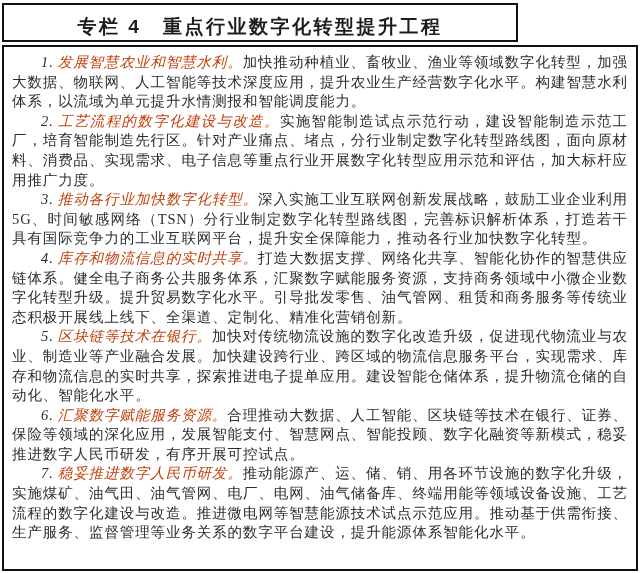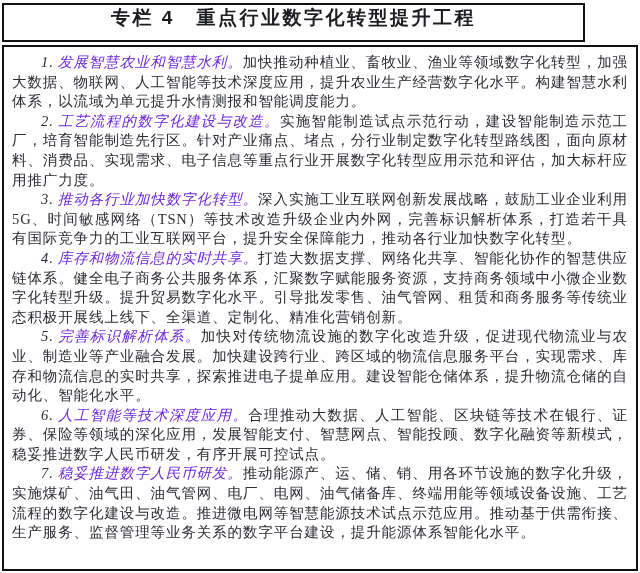--- a/index.html
+++ b/index.html
@@ -12,26 +12,26 @@
     height: 573px;
     position: relative;
     font-family: "Liberation Serif", "DejaVu Serif", serif;
     color: #2b2d33;
     overflow: hidden;
   }
   .title-box {
     position: absolute;
     left: 2px;
     top: 3px;
-    width: 583px;
+    width: 516px;
     height: 39px;
     border: 2px solid #111111;
     box-sizing: border-box;
     display: flex;
-    align-items: flex-start;
+    align-items: flex-end;
     justify-content: center;
     background: #ffffff;
   }
   .title-box h1 {
     margin: 0;
     font-family: "Liberation Sans", "DejaVu Sans", sans-serif;
     font-weight: bold;
     font-size: 19px;
     letter-spacing: 2.5px;
     color: #1c1d20;
@@ -54,21 +54,21 @@
     font-size: 14.5px;
     line-height: 19.6px;
     letter-spacing: 0.9px;
     text-align: justify;
     text-indent: 2em;
     color: #2b2d33;
   }
   .lead {
     font-style: italic;
     font-weight: 500;
-    color: #6d28d9;
+    color: #c2410c;
   }
   .num {
     font-style: italic;
     margin-right: 0.28em;
   }
   .divider-gap {
     position: absolute;
     left: 0;
     top: 42px;
     width: 640px;
@@ -83,22 +83,22 @@
   <h1>专栏 4　重点行业数字化转型提升工程</h1>
 </div>
 
 <div class="divider-gap"></div>
 
 <div class="body-box">
   <p class="para"><span class="num">1.</span><span class="lead">发展智慧农业和智慧水利。</span><span>加快推动种植业、畜牧业、渔业等领域数字化转型，加强大数据、物联网、人工智能等技术深度应用，提升农业生产经营数字化水平。构建智慧水利体系，以流域为单元提升水情测报和智能调度能力。</span></p>
 
   <p class="para"><span class="num">2.</span><span class="lead">工艺流程的数字化建设与改造。</span><span>实施智能制造试点示范行动，建设智能制造示范工厂，培育智能制造先行区。针对产业痛点、堵点，分行业制定数字化转型路线图，面向原材料、消费品、实现需求、电子信息等重点行业开展数字化转型应用示范和评估，加大标杆应用推广力度。</span></p>
 
-  <p class="para"><span class="num">3.</span><span class="lead">推动各行业加快数字化转型。</span><span>深入实施工业互联网创新发展战略，鼓励工业企业利用5G、时间敏感网络（TSN）等技术改造升级企业内外网，完善标识解析体系，打造若干具有国际竞争力的工业互联网平台，提升安全保障能力，推动各行业加快数字化转型。</span></p>
+  <p class="para"><span class="num">3.</span><span class="lead">推动各行业加快数字化转型。</span><span>深入实施工业互联网创新发展战略，鼓励工业企业利用5G、时间敏感网络（TSN）分行业制定数字化转型路线图，完善标识解析体系，打造若干具有国际竞争力的工业互联网平台，提升安全保障能力，推动各行业加快数字化转型。</span></p>
 
   <p class="para"><span class="num">4.</span><span class="lead">库存和物流信息的实时共享。</span><span>打造大数据支撑、网络化共享、智能化协作的智慧供应链体系。健全电子商务公共服务体系，汇聚数字赋能服务资源，支持商务领域中小微企业数字化转型升级。提升贸易数字化水平。引导批发零售、油气管网、租赁和商务服务等传统业态积极开展线上线下、全渠道、定制化、精准化营销创新。</span></p>
 
-  <p class="para"><span class="num">5.</span><span class="lead">完善标识解析体系。</span><span>加快对传统物流设施的数字化改造升级，促进现代物流业与农业、制造业等产业融合发展。加快建设跨行业、跨区域的物流信息服务平台，实现需求、库存和物流信息的实时共享，探索推进电子提单应用。建设智能仓储体系，提升物流仓储的自动化、智能化水平。</span></p>
+  <p class="para"><span class="num">5.</span><span class="lead">区块链等技术在银行。</span><span>加快对传统物流设施的数字化改造升级，促进现代物流业与农业、制造业等产业融合发展。加快建设跨行业、跨区域的物流信息服务平台，实现需求、库存和物流信息的实时共享，探索推进电子提单应用。建设智能仓储体系，提升物流仓储的自动化、智能化水平。</span></p>
 
-  <p class="para"><span class="num">6.</span><span class="lead">人工智能等技术深度应用。</span><span>合理推动大数据、人工智能、区块链等技术在银行、证券、保险等领域的深化应用，发展智能支付、智慧网点、智能投顾、数字化融资等新模式，稳妥推进数字人民币研发，有序开展可控试点。</span></p>
+  <p class="para"><span class="num">6.</span><span class="lead">汇聚数字赋能服务资源。</span><span>合理推动大数据、人工智能、区块链等技术在银行、证券、保险等领域的深化应用，发展智能支付、智慧网点、智能投顾、数字化融资等新模式，稳妥推进数字人民币研发，有序开展可控试点。</span></p>
 
   <p class="para"><span class="num">7.</span><span class="lead">稳妥推进数字人民币研发。</span><span>推动能源产、运、储、销、用各环节设施的数字化升级，实施煤矿、油气田、油气管网、电厂、电网、油气储备库、终端用能等领域设备设施、工艺流程的数字化建设与改造。推进微电网等智慧能源技术试点示范应用。推动基于供需衔接、生产服务、监督管理等业务关系的数字平台建设，提升能源体系智能化水平。</span></p>
 </div>
 
 </body></html>

